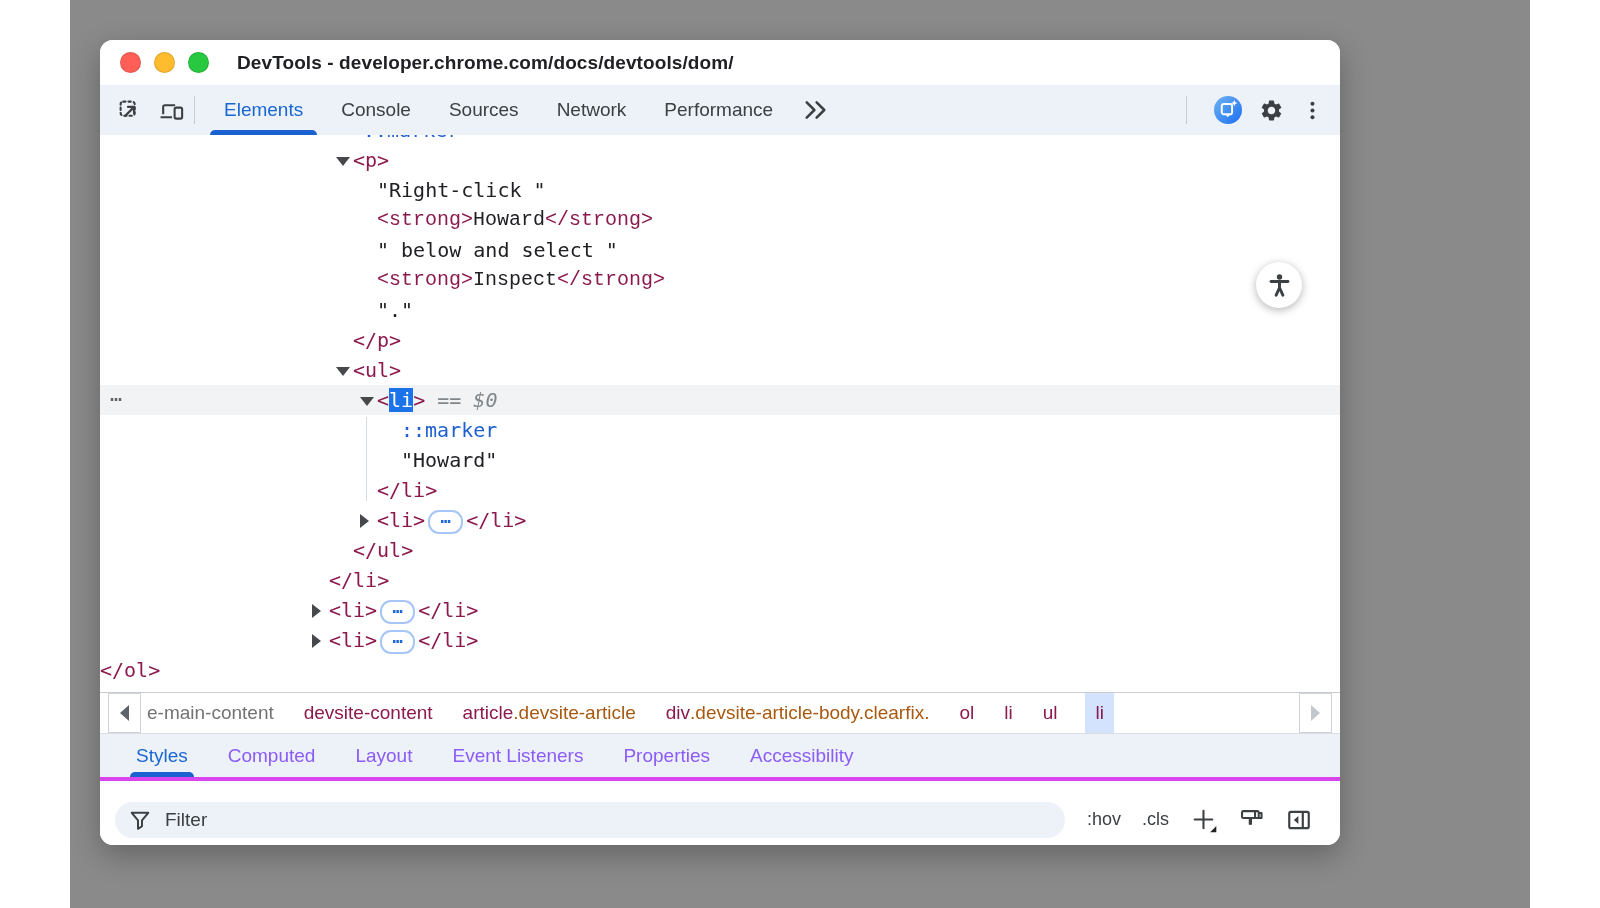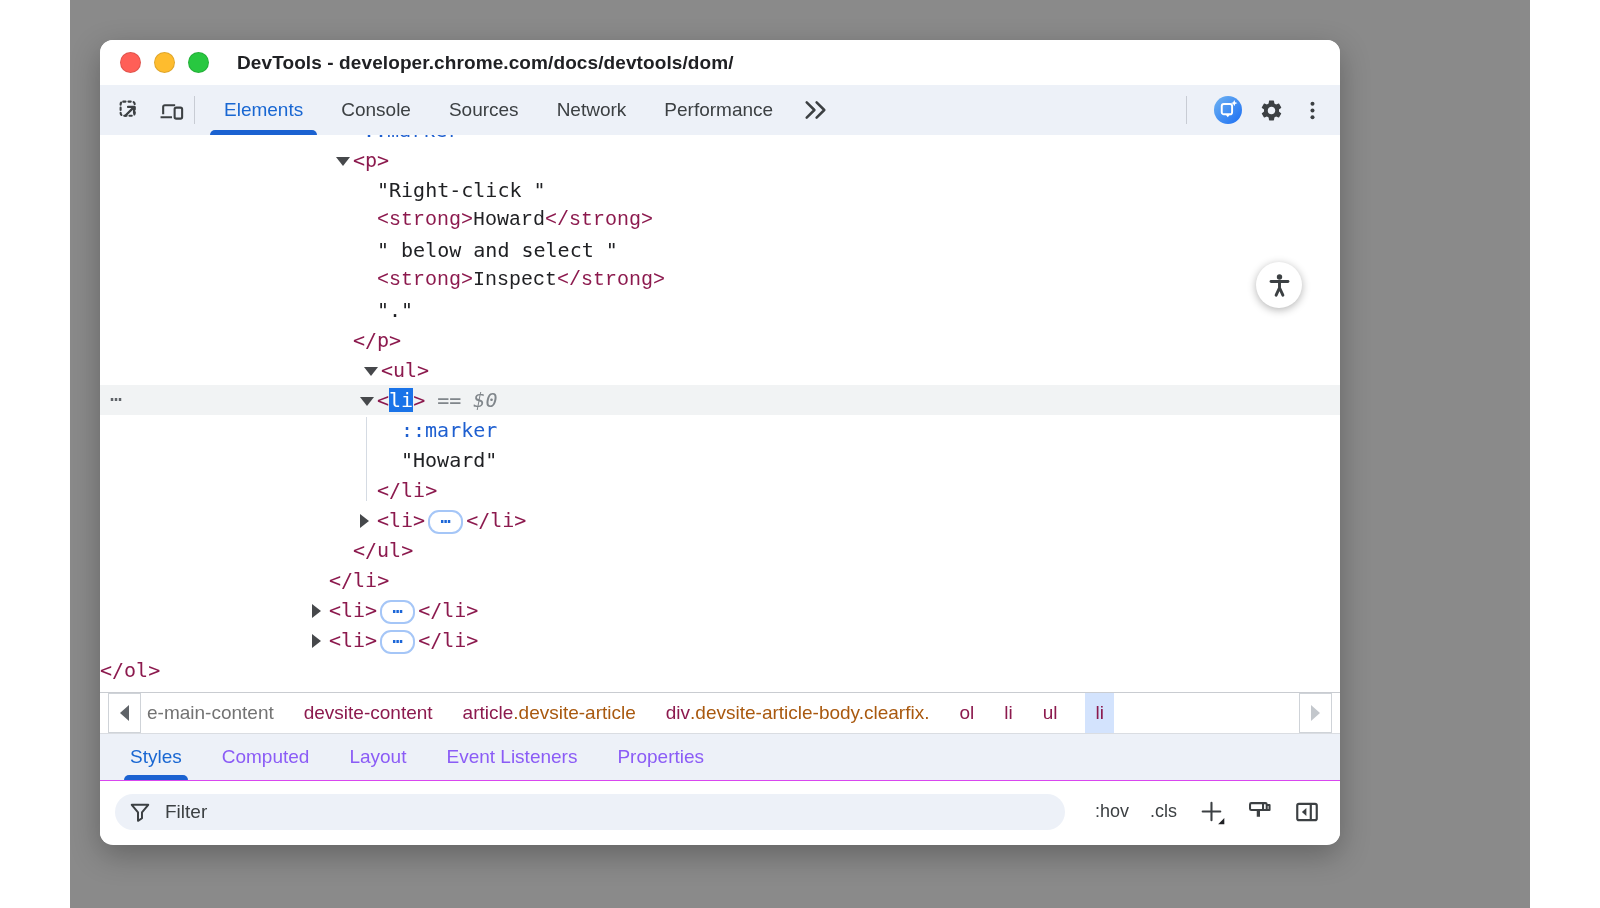--- a/index.html
+++ b/index.html
@@ -63,34 +63,34 @@
   .crumb-tri-r{width:0;height:0;border-top:8px solid transparent;border-bottom:8px solid transparent;
     border-left:9px solid #c3c7cc;}
   .crumbs{display:flex;align-items:center;gap:26px;margin-left:4px;height:100%;font-size:19px;white-space:nowrap;}
   .crumb{height:100%;display:flex;align-items:center;padding:0 2px;}
   .crumb.selected{background:var(--crumb-selected);padding:0 10px;}
   .cp-plain{color:#737373;}
   .cp-tag{color:var(--tag-color);}
   .cp-cls{color:var(--cls-color);}
   
   .styles-bar{height:47px;background:var(--toolbar-bg);display:flex;align-items:stretch;
-    padding-left:10px;border-bottom:1px solid #d946ef;box-sizing:border-box;}
+    padding-left:16px;border-bottom:4px solid #d946ef;box-sizing:border-box;}
   .stab{position:relative;display:flex;align-items:center;padding:0 20px;font-size:19px;color:#8b5cf6;}
   .stab.active{color:var(--accent-text);}
   .stab.active::after{content:'';position:absolute;left:14px;right:14px;bottom:0;height:5px;
     background:var(--accent-underline);border-radius:5px 5px 0 0;}
   
-  .filter-row{height:61px;background:#fff;display:flex;align-items:center;}
+  .filter-row{height:61px;background:#fff;display:flex;align-items:center;margin-top:8px;}
   .filter-pill{position:relative;margin-left:15px;width:950px;height:36px;border-radius:18px;
     background:var(--toolbar-bg);display:flex;align-items:center;flex:0 0 auto;}
   .filter-pill input{border:none;outline:none;background:transparent;font-size:19px;color:#202124;
     width:860px;font-family:"Liberation Sans",sans-serif;}
   .filter-pill input::placeholder{color:#3c4043;opacity:1;}
   .funnel{margin:0 12px 0 14px;display:flex;align-items:center;}
-  .filter-right{margin-left:auto;display:flex;align-items:center;gap:21px;padding-right:20px;}
+  .filter-right{margin-left:auto;display:flex;align-items:center;gap:21px;padding-right:28px;}
   .state-toggle{font-size:18px;color:#3c4043;}
 </style>
 </head>
 <body>
 
 <div class="stage"></div>
 
 <div class="devtools-window">
 
   <div class="titlebar">
@@ -167,21 +167,21 @@
     <div class="indent-guide" style="left:266px;top:282px;height:84px;"></div>
     <div class="tree-lines" id="dom-tree">
         <div class="tree-line"><span class="tree-inner" style="padding-left: 263px;"><span class="tk-pseudo">::marker</span></span></div>
         <div class="tree-line"><span class="tree-inner" style="padding-left: 253px;"><span class="arrow down"></span><span class="tk-tag">&lt;p&gt;</span></span></div>
         <div class="tree-line"><span class="tree-inner" style="padding-left: 277px;"><span class="tk-text">"Right-click "</span></span></div>
         <div class="tree-line"><span class="tree-inner" style="padding-left: 277px; font-family: Liberation Mono, monospace;"><span class="tk-tag">&lt;strong&gt;</span><span class="tk-text">Howard</span><span class="tk-tag">&lt;/strong&gt;</span></span></div>
         <div class="tree-line"><span class="tree-inner" style="padding-left: 277px;"><span class="tk-text">" below and select "</span></span></div>
         <div class="tree-line"><span class="tree-inner" style="padding-left: 277px; font-family: Liberation Mono, monospace;"><span class="tk-tag">&lt;strong&gt;</span><span class="tk-text">Inspect</span><span class="tk-tag">&lt;/strong&gt;</span></span></div>
         <div class="tree-line"><span class="tree-inner" style="padding-left: 277px;"><span class="tk-text">"."</span></span></div>
         <div class="tree-line"><span class="tree-inner" style="padding-left: 253px;"><span class="tk-tag">&lt;/p&gt;</span></span></div>
-        <div class="tree-line"><span class="tree-inner" style="padding-left: 253px; margin-left: 28px;"><span class="arrow down"></span><span class="tk-tag">&lt;ul&gt;</span></span></div>
+        <div class="tree-line"><span class="tree-inner" style="padding-left: 253px;"><span class="arrow down"></span><span class="tk-tag">&lt;ul&gt;</span></span></div>
         <div class="tree-line selected"><span class="hint-dots">⋯</span><span class="tree-inner" style="padding-left: 277px;"><span class="arrow down"></span><span class="tk-tag">&lt;</span><span class="tk-hl">li</span><span class="tk-tag">&gt;</span><span class="tk-eq"> == </span><span class="tk-dollar">$0</span></span></div>
         <div class="tree-line"><span class="tree-inner" style="padding-left: 301px;"><span class="tk-pseudo">::marker</span></span></div>
         <div class="tree-line"><span class="tree-inner" style="padding-left: 301px;"><span class="tk-text">"Howard"</span></span></div>
         <div class="tree-line"><span class="tree-inner" style="padding-left: 277px;"><span class="tk-tag">&lt;/li&gt;</span></span></div>
         <div class="tree-line"><span class="tree-inner" style="padding-left: 277px;"><span class="arrow right"></span><span class="tk-tag">&lt;li&gt;</span><span class="adorner"></span><span class="tk-tag">&lt;/li&gt;</span></span></div>
         <div class="tree-line"><span class="tree-inner" style="padding-left: 253px;"><span class="tk-tag">&lt;/ul&gt;</span></span></div>
         <div class="tree-line"><span class="tree-inner" style="padding-left: 229px;"><span class="tk-tag">&lt;/li&gt;</span></span></div>
         <div class="tree-line"><span class="tree-inner" style="padding-left: 229px;"><span class="arrow right"></span><span class="tk-tag">&lt;li&gt;</span><span class="adorner"></span><span class="tk-tag">&lt;/li&gt;</span></span></div>
         <div class="tree-line"><span class="tree-inner" style="padding-left: 229px;"><span class="arrow right"></span><span class="tk-tag">&lt;li&gt;</span><span class="adorner"></span><span class="tk-tag">&lt;/li&gt;</span></span></div>
         <div class="tree-line"><span class="tree-inner" style=""><span class="tk-tag">&lt;/ol&gt;</span></span></div>
@@ -231,20 +231,21 @@
       <span class="crumb-tri-r"></span>
     </div>
   </div>
 
   <div class="styles-bar" id="styles-tabs">
       <div class="stab active">Styles</div>
       <div class="stab">Computed</div>
       <div class="stab">Layout</div>
       <div class="stab">Event Listeners</div>
       <div class="stab">Properties</div>
+      <div class="stab">Accessibility</div>
     </div>
 
   <div class="filter-row">
     <div class="filter-pill">
       <span class="funnel">
         <svg viewBox="0 0 20 20" width="22" height="22">
           <path d="M2.5 3.5 h15 l-5.7 6.8 v5.4 l-3.6 2.3 v-7.7 z" fill="none" stroke="#3c4043" stroke-width="1.8" stroke-linejoin="round"></path>
         </svg>
       </span>
       <input type="text" value="" placeholder="Filter" style="">

